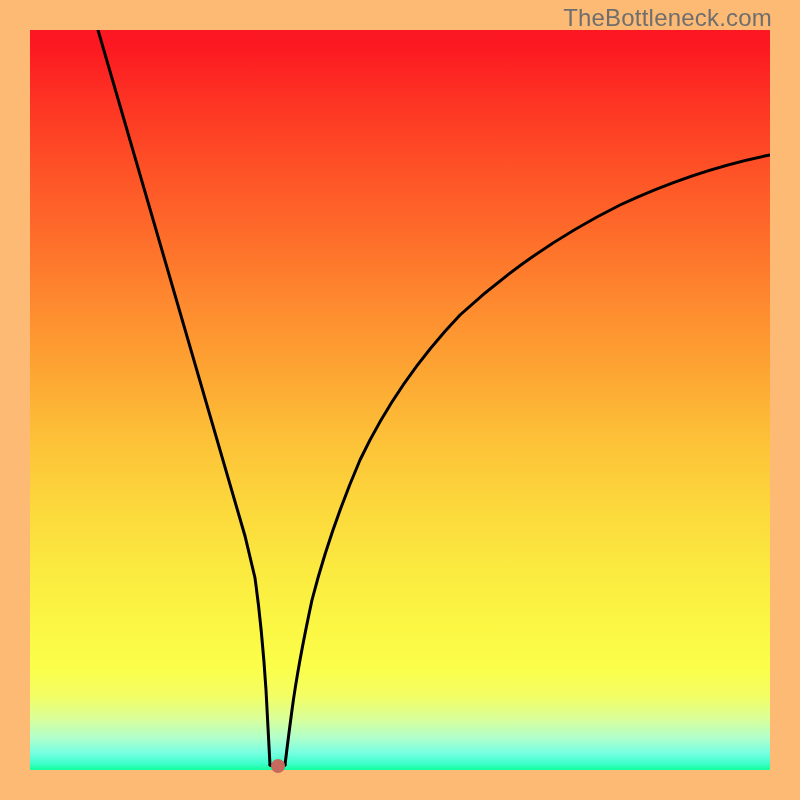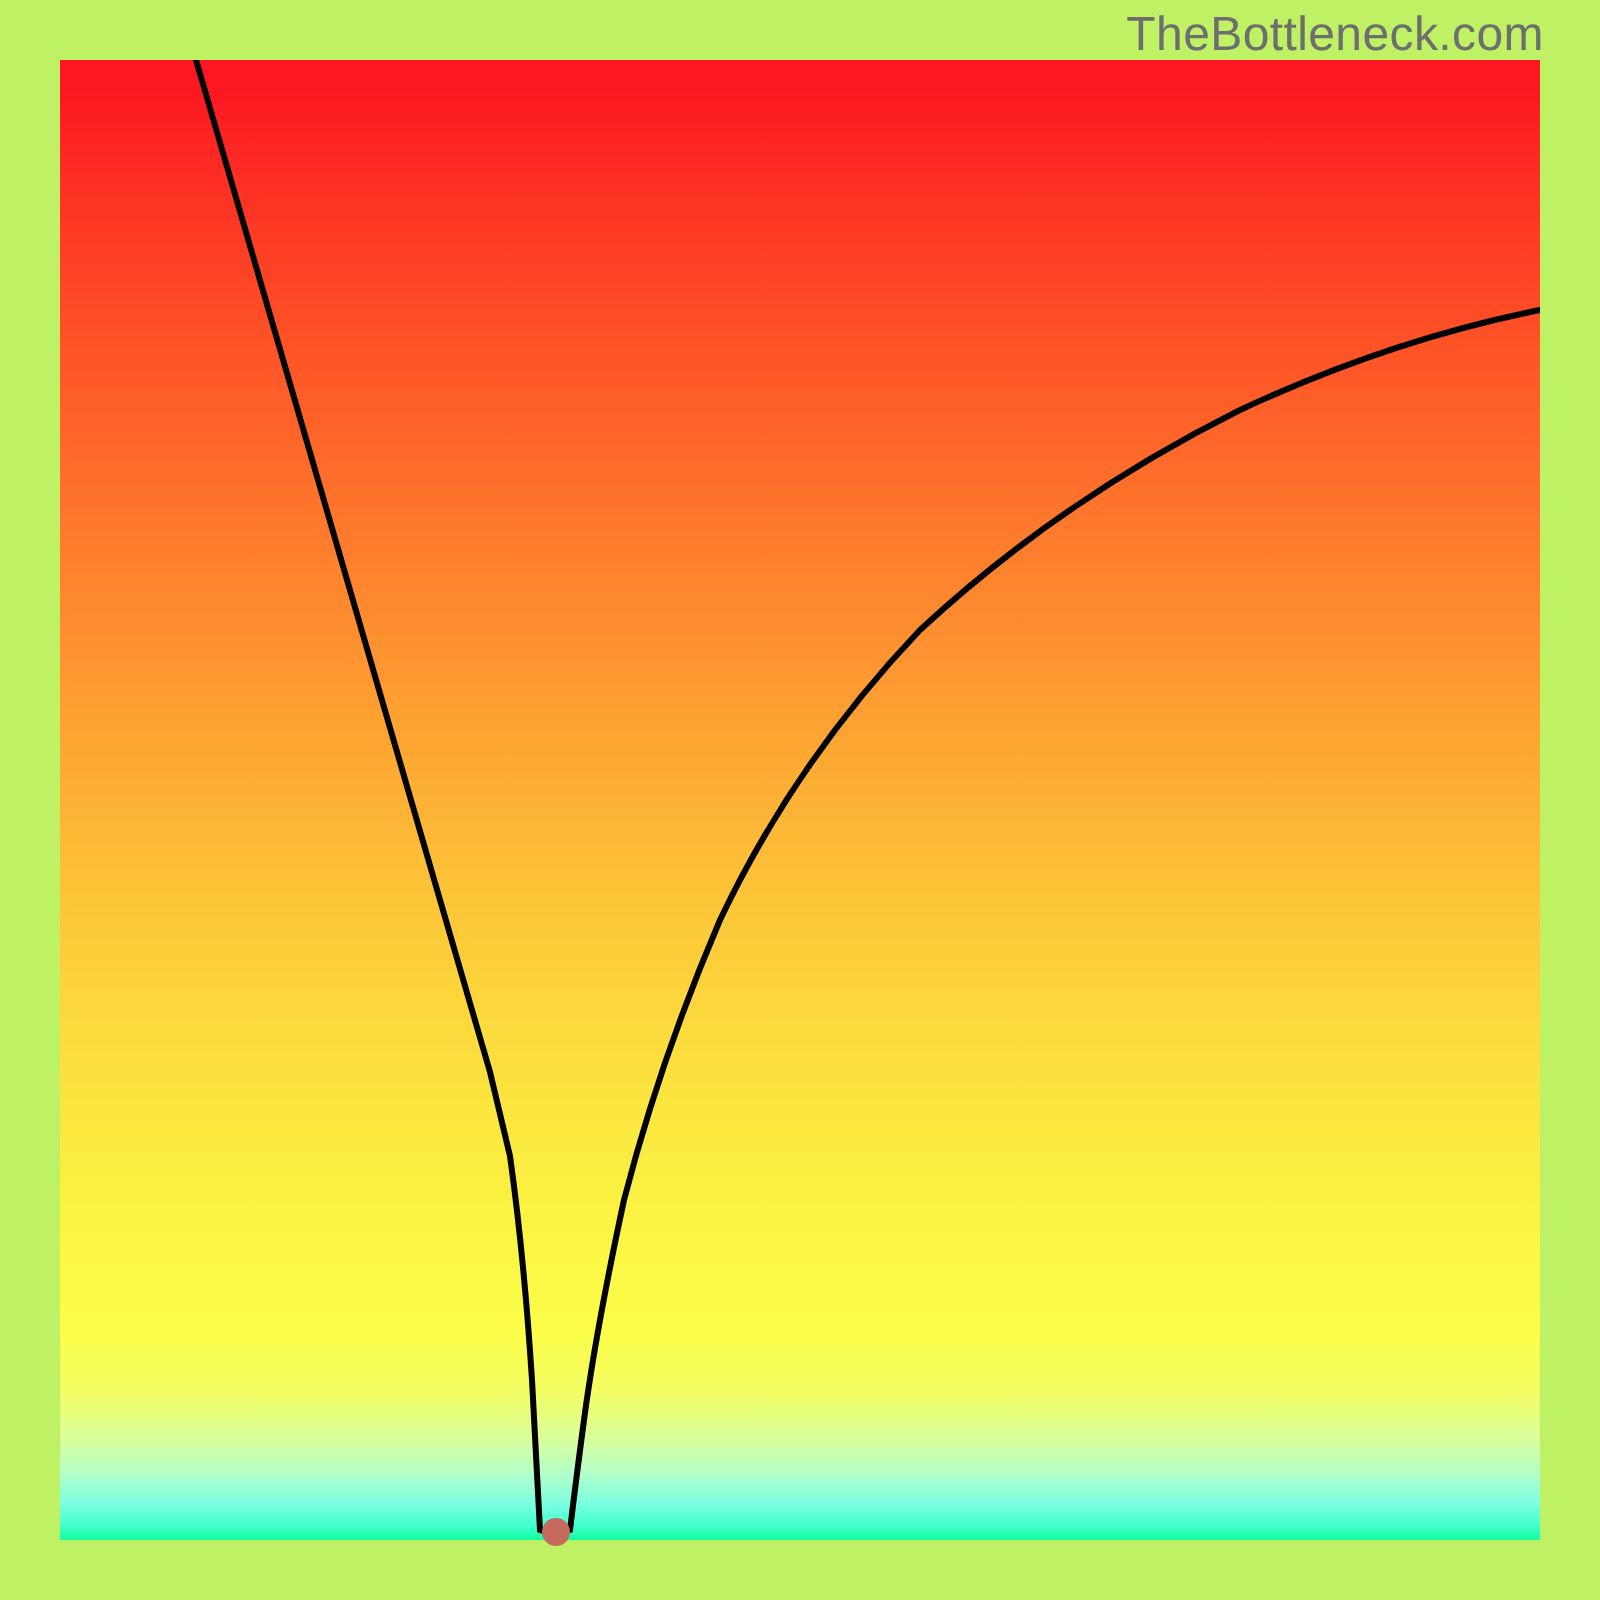--- a/index.html
+++ b/index.html
@@ -9,21 +9,21 @@
     height: 800px;
     background: #000;
     overflow: hidden;
   }
   .frame {
     position: absolute;
     left: 0;
     top: 0;
     width: 800px;
     height: 800px;
-    background: #bef264;
+    background: #fdba74;
   }
   .plot-area {
     position: absolute;
     left: 30px;
     top: 30px;
     width: 740px;
     height: 740px;
     background: linear-gradient(to bottom,
       #fc1723 0%,
       #fc1821 2%,

